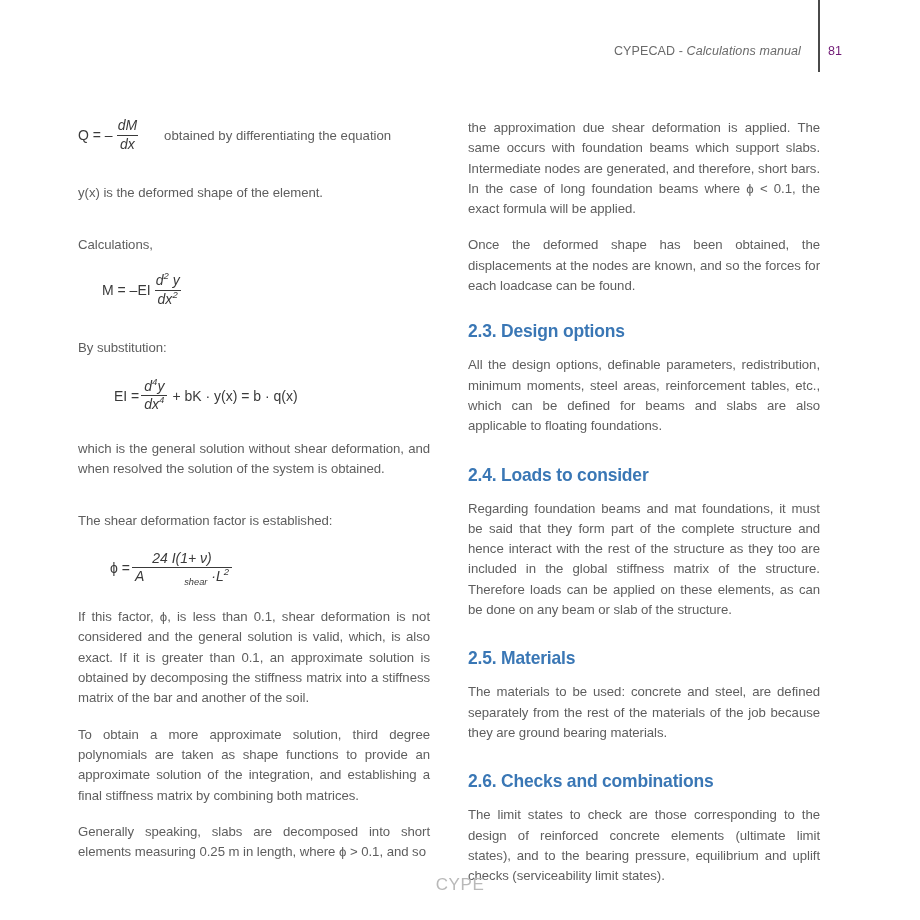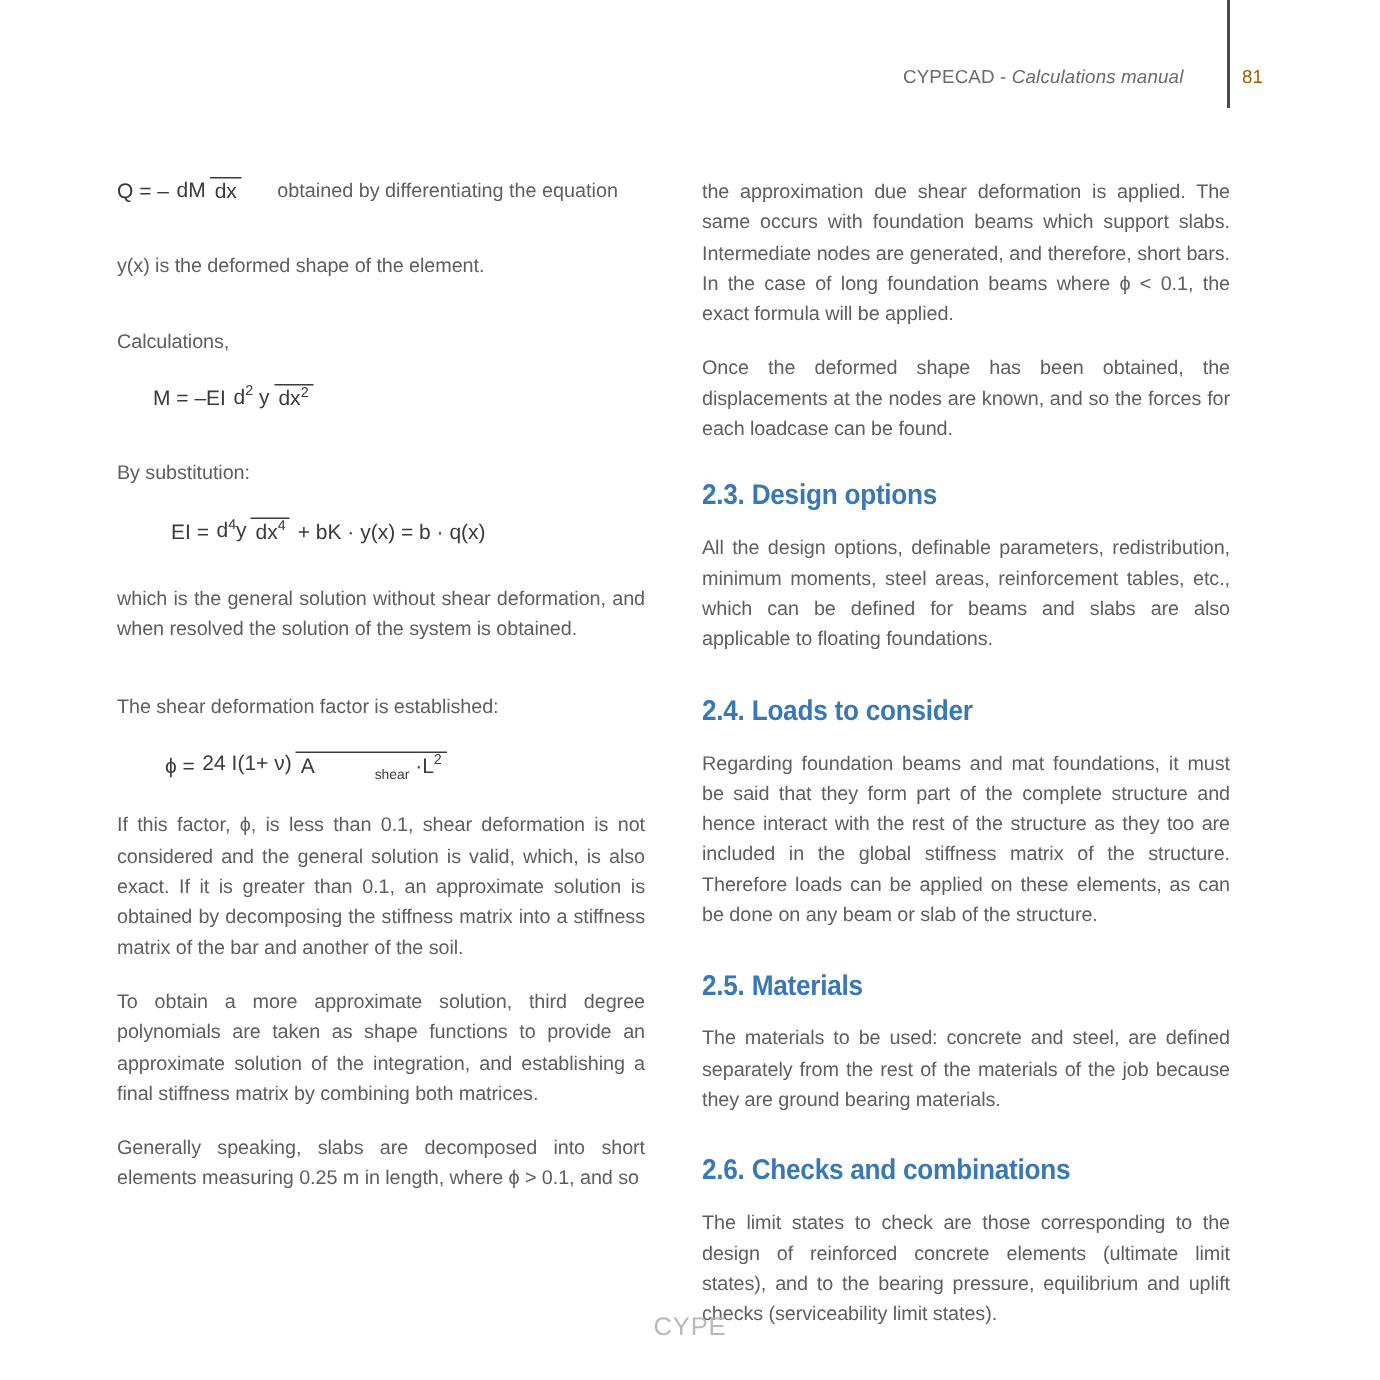--- a/index.html
+++ b/index.html
@@ -16,20 +16,21 @@
     overflow: hidden;
   }
 
   
   .page-header {
     position: absolute;
     top: 0;
     left: 0;
     width: 907px;
     height: 90px;
+    padding-left: 12px;
   }
   .header-rule {
     position: absolute;
     left: 818px;
     top: 0;
     width: 2px;
     height: 72px;
     background: #4a4a4a;
   }
   .header-title {
@@ -42,21 +43,21 @@
     white-space: nowrap;
   }
   .header-title .manual {
     font-style: italic;
   }
   .header-page-number {
     position: absolute;
     left: 828px;
     top: 44px;
     font-size: 12.5px;
-    color: #a16207;
+    color: #701a75;
   }
 
   
   .content {
     position: absolute;
     top: 118px;
     left: 0;
     width: 920px;
   }
   .col {
@@ -97,25 +98,26 @@
     color: #3a3a3a;
     line-height: 1;
   }
   .math-row {
     display: flex;
     align-items: center;
   }
   .mi { font-style: normal; }
   .frac {
     display: inline-flex;
-    flex-direction: row;
+    flex-direction: column;
     align-items: center;
     vertical-align: middle;
     margin: 0 2px;
     line-height: 1.12;
+    font-style: italic;
   }
   .frac .num {
     padding: 0 3px 1px 3px;
   }
   .frac .den {
     border-top: 1.2px solid #3a3a3a;
     padding: 1px 3px 0 3px;
   }
   sup.exp { font-size: 0.68em; vertical-align: super; line-height: 0; }
   sub.sb  { font-size: 0.66em; vertical-align: sub;  line-height: 0; margin-left: 40px; }

